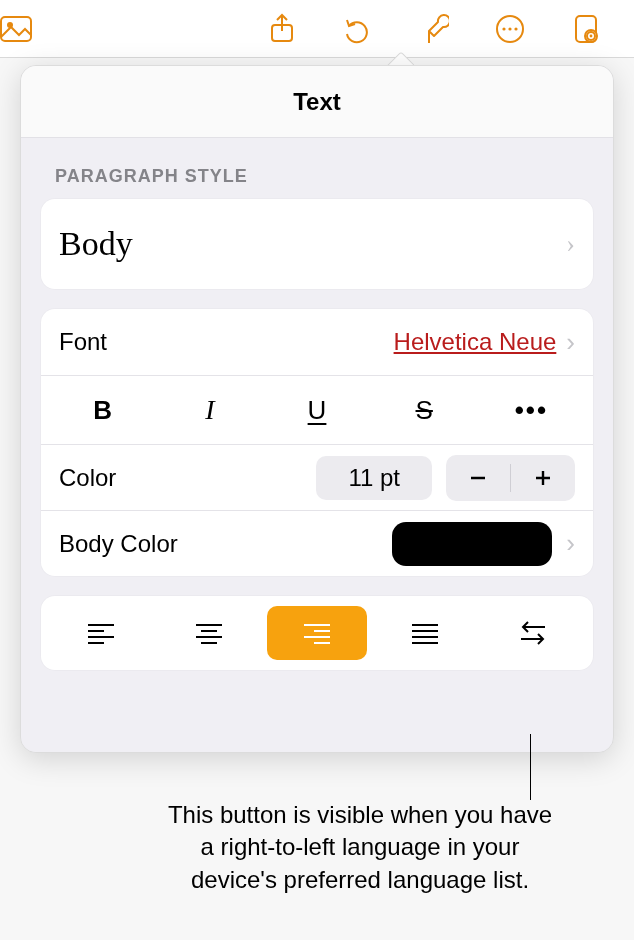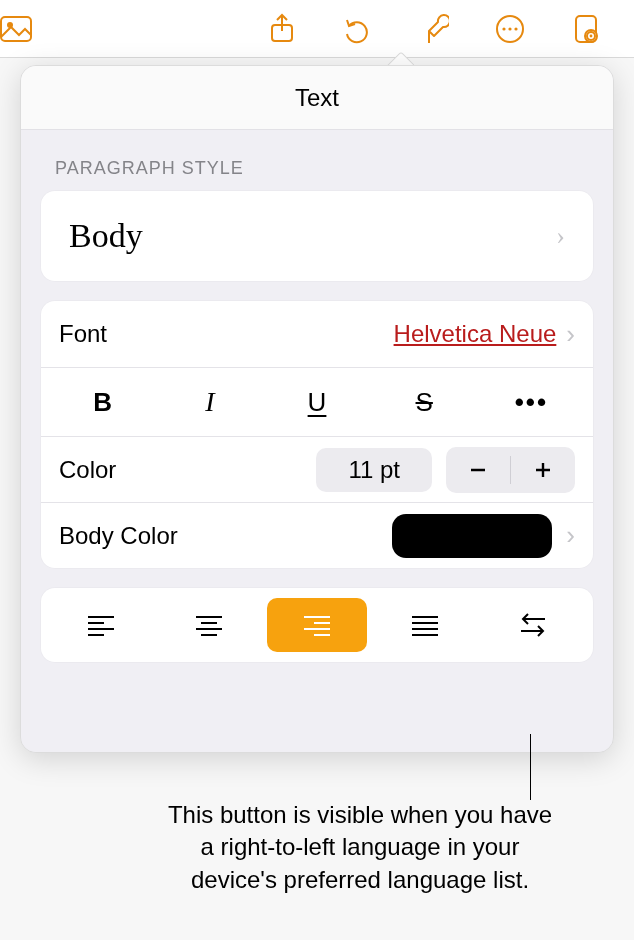--- a/index.html
+++ b/index.html
@@ -51,61 +51,61 @@
     left: 20px;
     width: 594px;
     height: 688px;
     background: #f0eff4;
     border: 1px solid #dcdcdc;
     border-radius: 16px;
     box-shadow: 0 6px 30px rgba(0,0,0,0.15);
     overflow: hidden;
   }
   .popover-header {
-    height: 64px;
+    height: 72px;
     background: #fafafa;
     display: flex;
     align-items: center;
     justify-content: center;
     font-size: 24px;
-    font-weight: 400;
+    font-weight: 700;
     color: #000;
     border-bottom: 1px solid #e2e1e6;
   }
   .popover-body {
     padding: 20px 20px 0 20px;
     height: calc(100% - 62px);
     overflow-y: auto;
   }
   .section-label {
     font-size: 18px;
     letter-spacing: 1px;
     color: #848489;
     margin: 8px 4px 12px 14px;
-    font-weight: 400;
+    font-weight: 700;
   }
   .card {
     background: #fff;
     border-radius: 14px;
     box-shadow: 0 0 0 1px rgba(0,0,0,0.02);
   }
   .row {
     display: flex;
     align-items: center;
     min-height: 66px;
     padding: 0 18px;
     font-size: 24px;
     color: #000;
     position: relative;
   }
   .row + .row { border-top: 1px solid #e4e3e8; }
   .body-style {
     font-family: Georgia, "Times New Roman", serif;
     font-size: 34px;
-    padding: 26px 28px;
+    padding: 26px 18px;
   }
   .chevron {
     color: #c5c5c9;
     font-size: 26px;
     margin-left: 10px;
   }
   .value-text { color: #b91c1c; text-decoration: underline; }
   .style-row {
     display: flex;
     align-items: center;

